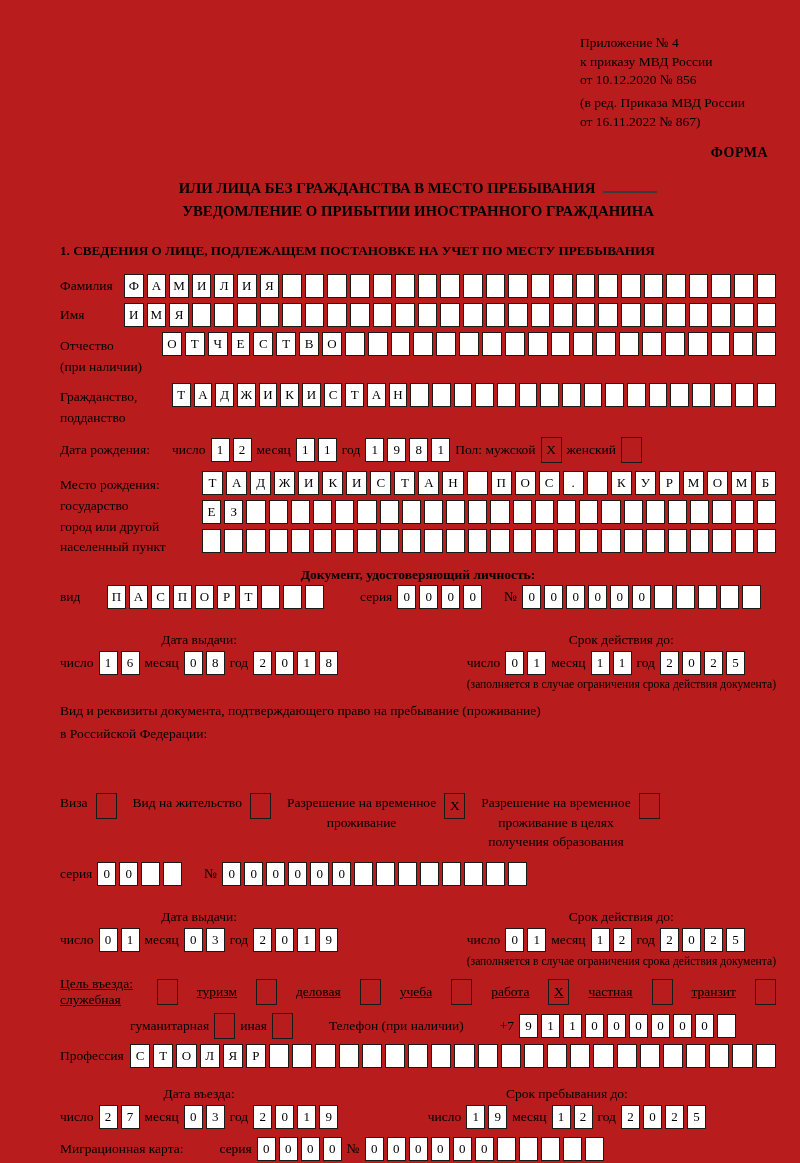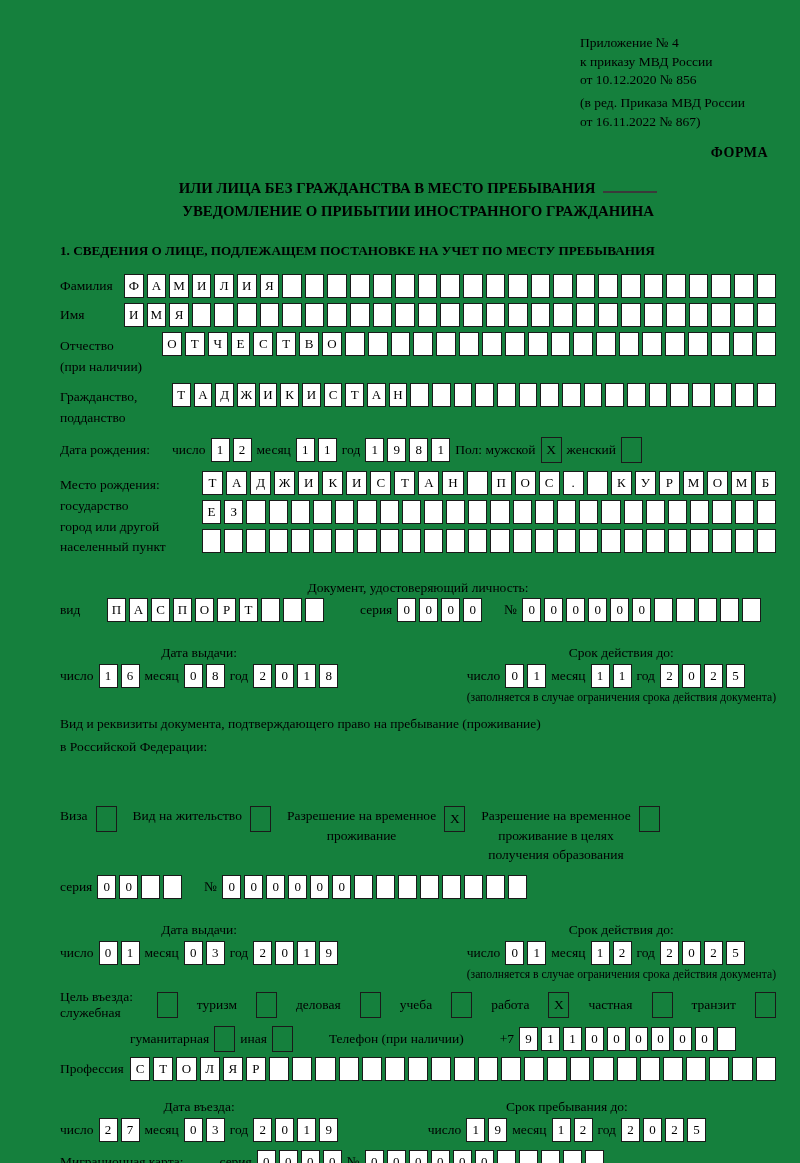--- a/index.html
+++ b/index.html
@@ -1,18 +1,18 @@
 <!DOCTYPE html>
 <html><head>
 <meta charset="utf-8">
 <style>
   html,body{margin:0;padding:0;background:#fff;}
   .page{
     position:relative;width:800px;height:1163px;box-sizing:border-box;
-    padding:34px 24px 0 60px;background:#15803d;color:#000;
+    padding:34px 24px 0 60px;background:#b91c1c;color:#000;
     font-family:"Liberation Serif","DejaVu Serif",serif;font-size:13.5px;
     overflow:hidden;
   }
   .appendix{margin-left:auto;width:196px;line-height:1.38;}
   .appendix .note{margin-top:4px;}
   .form-label{text-align:right;font-weight:bold;margin-top:14px;font-size:14px;letter-spacing:.5px;padding-right:8px;}
   .title{margin-top:16px;text-align:center;font-weight:bold;font-size:14.8px;line-height:1.55;}
   .blankline{display:inline-block;width:54px;border-bottom:2px solid #3a3a3a;height:12px;margin-left:8px;}
   .sect{margin-top:20px;font-weight:bold;font-size:13.2px;}
   .frow{display:flex;align-items:flex-start;margin-top:5px;}
@@ -24,21 +24,21 @@
     box-sizing:border-box;height:24px;border:1.6px solid #1a1a1a;background:#fff;
     display:flex;align-items:center;justify-content:center;
     font-size:13px;flex:1 1 0;min-width:0;
   }
   .cellrow.fixed .cell{flex:0 0 auto;width:19px;}
   .cbx{
     box-sizing:border-box;display:inline-flex;width:21px;height:26px;flex:0 0 auto;
     border:1.6px solid #1a1a1a;align-items:center;justify-content:center;font-size:13.5px;
   }
   .gap-col{display:flex;flex-direction:column;gap:5px;flex:1;min-width:0;}
-  .doc-head{text-align:center;font-weight:normal;margin-top:22px;font-size:13.5px;}
+  .doc-head{text-align:center;font-weight:bold;margin-top:9px;font-size:13.5px;}
   .inline{display:flex;align-items:center;gap:5px;}
   .dates-row{display:flex;justify-content:space-between;align-items:flex-start;margin-top:7px;}
   .dg{display:flex;flex-direction:column;margin-top:16px;}
   .dg-head{text-align:center;margin-bottom:3px;}
   .dg-line{display:flex;align-items:center;gap:5px;}
   .fn{font-size:11.6px;margin-top:3px;white-space:nowrap;}
   .intro{margin-top:9px;line-height:1.7;}
   .opt{display:flex;align-items:flex-start;gap:8px;margin-top:44px;}
   .opt .olbl{text-align:center;line-height:1.45;}
   .mt2{margin-top:2px;} .mt8{margin-top:8px;} .mt10{margin-top:10px;}
@@ -518,21 +518,21 @@
             <span class="cell">2</span>
             <span class="cell">0</span>
             <span class="cell">2</span>
             <span class="cell">5</span>
           </div>
       </div>
       <div class="fn">(заполняется в случае ограничения срока действия документа)</div>
     </div>
   </div>
 
-  <div class="frow inline mt8" style="gap:19px;">
+  <div class="frow inline mt8" style="gap:19px;text-decoration:underline;">
     <span>Цель въезда: служебная</span>
     <span class="cbx"></span>
     <span>туризм</span>
     <span class="cbx"></span>
     <span>деловая</span>
     <span class="cbx"></span>
     <span>учеба</span>
     <span class="cbx"></span>
     <span>работа</span>
     <span class="cbx">X</span>

